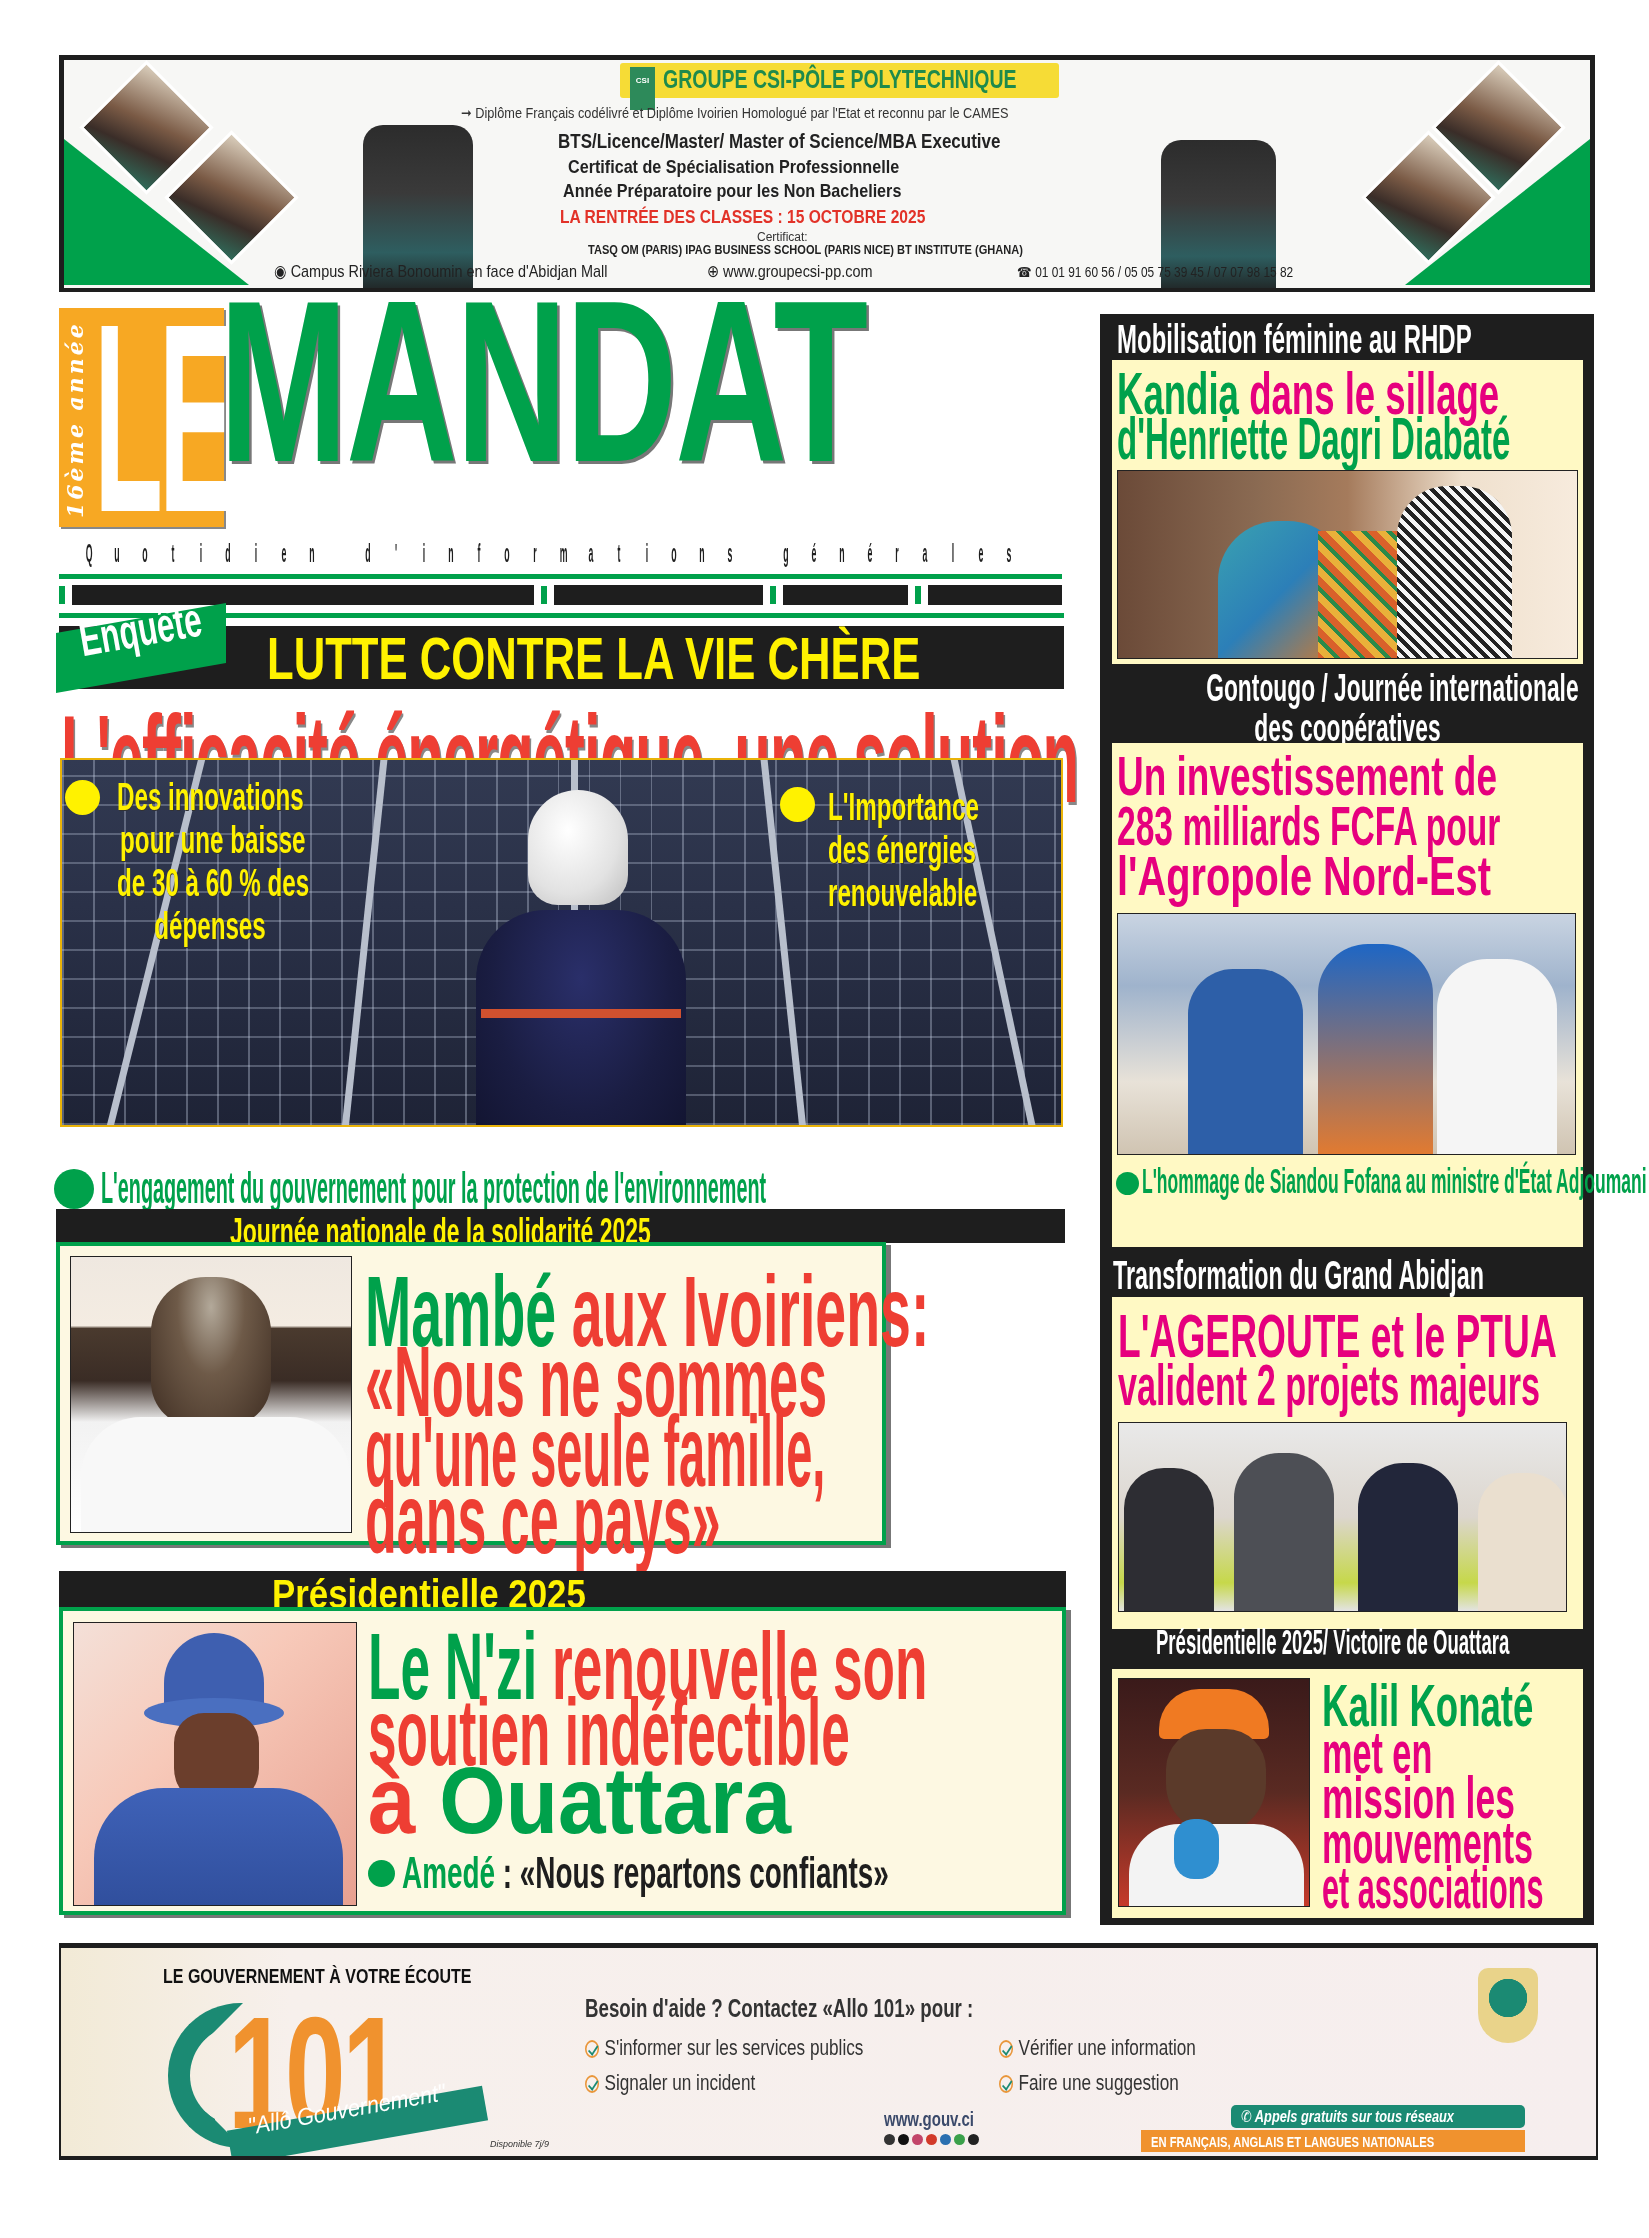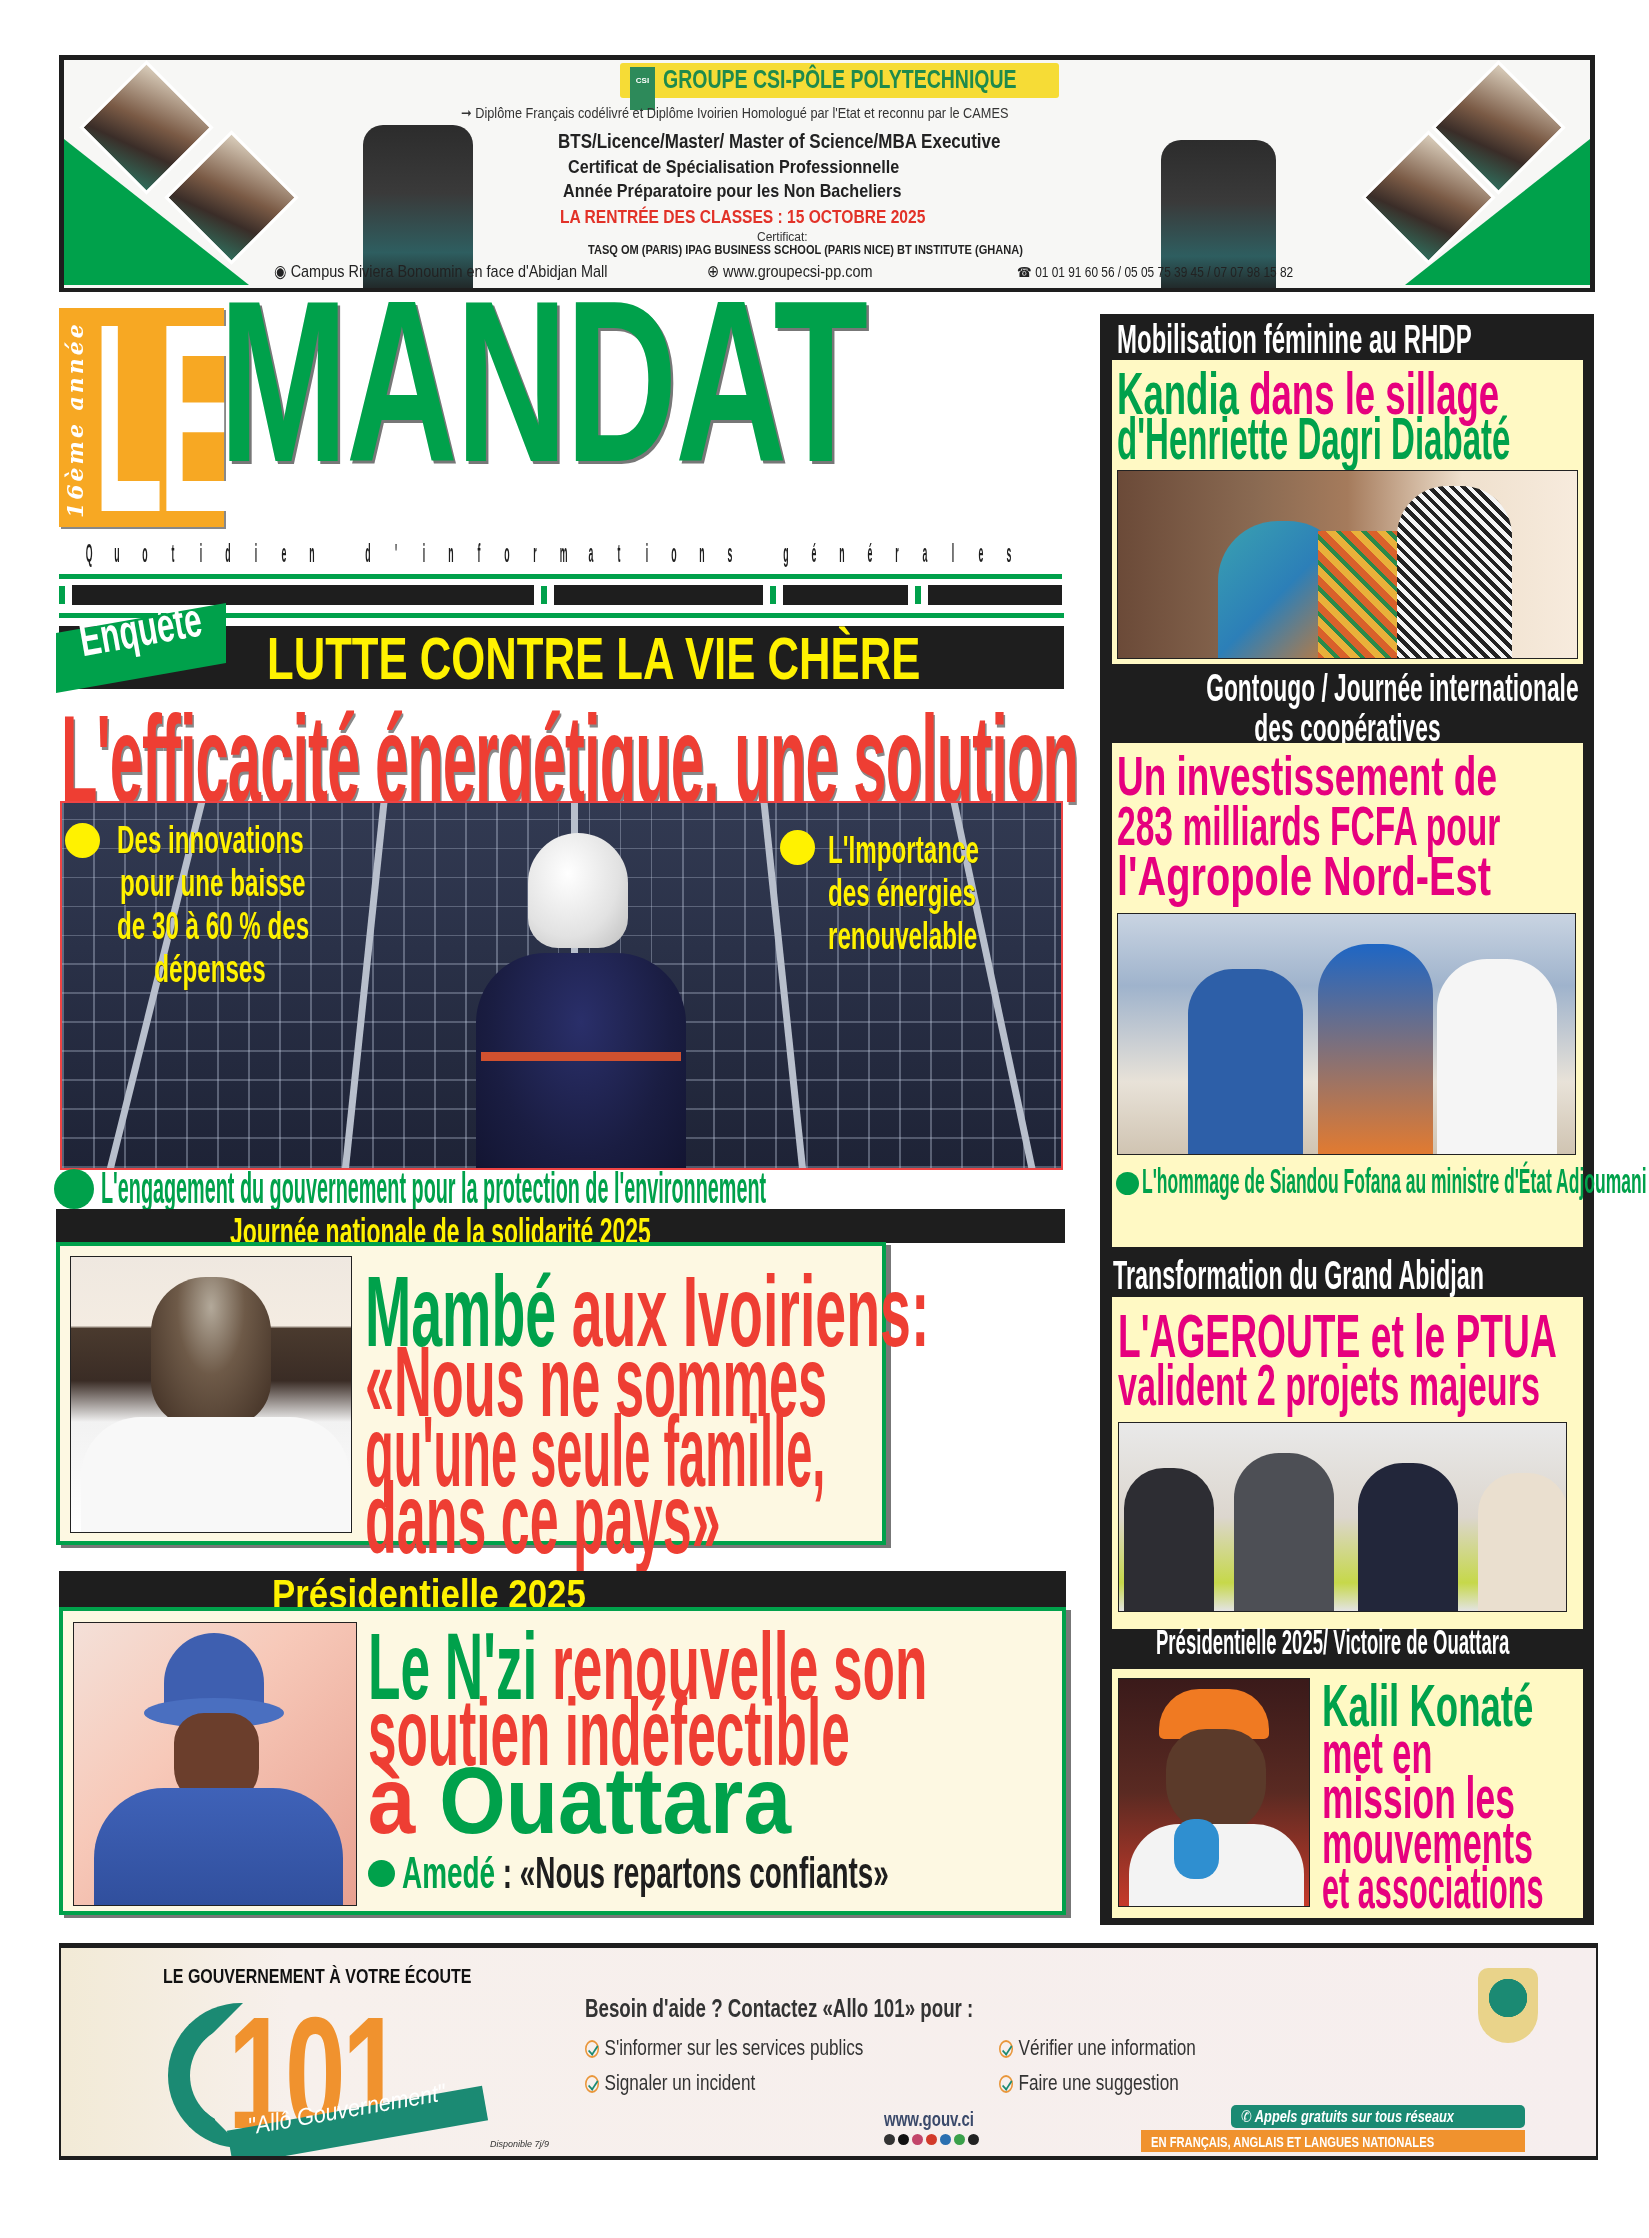--- a/index.html
+++ b/index.html
@@ -35,21 +35,21 @@
   #info-bar .mark { width: 6px; height: 18px; background: #00a14b; }
 
   
   #enq-band { left: 59px; top: 626px; width: 1005px; height: 63px; background: #1e1e1e; }
   #enq-tag { left: 56px; top: 618px; width: 170px; height: 60px; background: #00a14b; transform: skewY(-10deg); }
   #enq-tag-text { left: 75px; top: 613px; font-size: 48px; font-weight: 700; color: #fff; transform: rotate(-10deg) scaleX(0.65); transform-origin: left top; white-space:nowrap; }
   #enq-title { left: 267px; top: 630px; font-size: 59px; font-weight: 700; color: #fff200; transform: scaleX(0.74); transform-origin:left top; white-space:nowrap; line-height: 1; }
   #main-headline { left: 61px; top: 696px; font-size: 125px; font-weight: 700; color: #ee3e33; transform: scaleX(0.478); transform-origin: left top; white-space:nowrap; line-height: 1; text-shadow: 3px 3px 0 #888; letter-spacing: -2px; }
 
   
-  #solar-photo { left: 60px; top: 801px; width: 1003px; height: 369px; background: #1c2130; overflow: hidden; border: 2px solid #ef4444; }
+  #solar-photo { left: 60px; top: 758px; width: 1003px; height: 369px; background: #1c2130; overflow: hidden; border: 2px solid #eab308; }
   .panel-grid { position:absolute; inset:0; background:
       repeating-linear-gradient(90deg, rgba(200,210,230,0.35) 0 1.5px, transparent 1.5px 31px),
       repeating-linear-gradient(0deg, rgba(200,210,230,0.3) 0 1.5px, transparent 1.5px 29px),
       linear-gradient(180deg,#323a52 0%,#2a3148 40%,#1e2336 100%); }
   .panel-frame { position:absolute; top:-20px; width: 7px; height: 409px; background: #b8bfcc; }
   #worker-body { position:absolute; left: 414px; top: 150px; width: 210px; height: 229px; background: radial-gradient(ellipse at 50% 30%, #2a2f6a 0%, #1a1d42 60%, #121430 100%); border-radius: 70px 70px 10px 10px; }
   #worker-stripe { position:absolute; left: 419px; top: 249px; width: 200px; height: 9px; background: #d0512f; }
   #worker-helmet { position:absolute; left: 466px; top: 30px; width: 100px; height: 115px; background: radial-gradient(ellipse at 40% 35%, #ffffff 0%, #e2e2e2 60%, #bdbdbd 100%); border-radius: 50px 50px 30px 30px; }
   .photo-text { position:absolute; font-size: 39px; line-height: 43px; font-weight: 700; color: #fff200; transform: scaleX(0.62); transform-origin: left top; white-space: nowrap; text-shadow: 1px 1px 0 #333; }
 

